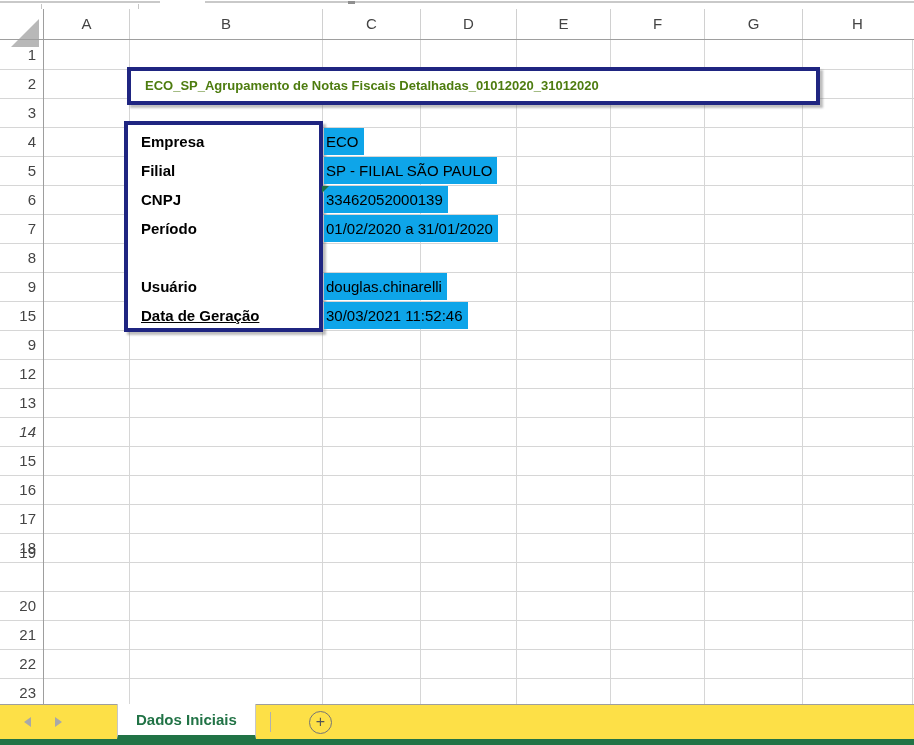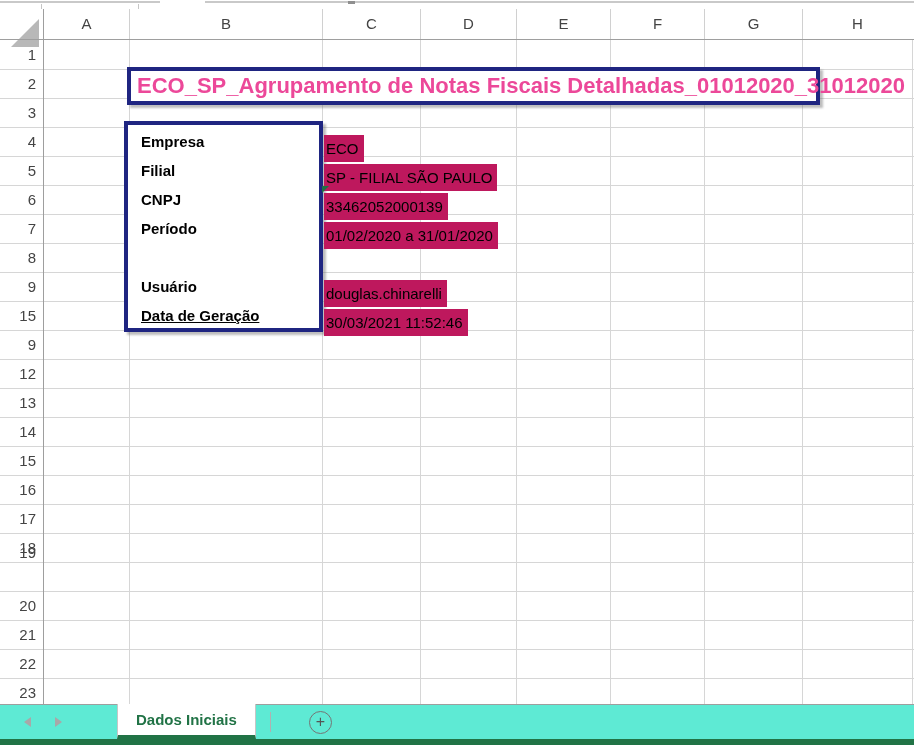--- a/index.html
+++ b/index.html
@@ -26,33 +26,33 @@
   .hline{position:absolute;left:0;width:914px;height:1px;background:#d6d6d6;}
 
   
   .corner{position:absolute;left:0;top:9px;width:43px;height:30px;}
   .corner svg{position:absolute;left:11px;top:10px;}
 
   
   .shape{position:absolute;background:#fff;border:4px solid #1f2581;box-sizing:border-box;
          box-shadow:3px 3px 2px rgba(110,110,110,.45);z-index:2;}
   #titleBox{left:127px;top:67px;width:693px;height:38px;}
-  #titleText{line-height:29px;font-weight:bold;font-size:22px;color:#ec4899;
-             padding-left:6px;white-space:nowrap;}
+  #titleText{line-height:29px;font-weight:bold;font-size:13px;color:#4d7c0f;
+             padding-left:14px;white-space:nowrap;}
   #labelBox{left:124px;top:121px;width:199px;height:211px;}
 
   .celllabel{position:absolute;left:141px;height:29px;line-height:29px;font-weight:bold;
              font-size:15px;color:#000;white-space:nowrap;z-index:3;}
   .cellval{position:absolute;left:324px;height:27px;line-height:27px;font-size:15px;color:#000;
-           white-space:nowrap;background:#be185d;padding:0 5px 0 2px;z-index:4;margin-top:7px;}
+           white-space:nowrap;background:#0ea5e9;padding:0 5px 0 2px;z-index:4;}
   .err-tri{position:absolute;left:322px;width:0;height:0;z-index:6;
            border-top:7px solid #1e7145;border-right:7px solid transparent;}
 
   
-  .tab-bar{position:absolute;left:0;top:704px;width:914px;height:35px;background:#5eead4;
+  .tab-bar{position:absolute;left:0;top:704px;width:914px;height:35px;background:#fde047;
            border-top:1px solid #9e9e9e;box-sizing:border-box;display:flex;align-items:stretch;z-index:7;}
   .nav-arrows{width:117px;display:flex;align-items:center;padding-left:24px;box-sizing:border-box;}
   .arr{display:inline-block;width:0;height:0;}
   .arr-left{border-top:5px solid transparent;border-bottom:5px solid transparent;
             border-right:7px solid #a8a8a8;margin-right:24px;}
   .arr-right{border-top:5px solid transparent;border-bottom:5px solid transparent;
              border-left:7px solid #a8a8a8;}
   .tab{display:flex;align-items:center;padding:0 18px;font-size:15px;color:#404040;}
   .tab.active{margin-top:-1px;background:#fff;border-left:1px solid #c6c6c6;border-right:1px solid #c6c6c6;
               border-bottom:4px solid #217346;color:#217346;font-weight:bold;}
@@ -98,21 +98,21 @@
       <div class="rowh" style="top: 127px;">4</div>
       <div class="rowh" style="top: 156px;">5</div>
       <div class="rowh" style="top: 185px;">6</div>
       <div class="rowh" style="top: 214px;">7</div>
       <div class="rowh" style="top: 243px;">8</div>
       <div class="rowh" style="top: 272px;">9</div>
       <div class="rowh" style="top: 301px;">15</div>
       <div class="rowh" style="top: 330px;">9</div>
       <div class="rowh" style="top: 359px;">12</div>
       <div class="rowh" style="top: 388px;">13</div>
-      <div class="rowh" style="top: 417px;">14</div>
+      <div class="rowh" style="top: 417px; font-style: italic;">14</div>
       <div class="rowh" style="top: 446px;">15</div>
       <div class="rowh" style="top: 475px;">16</div>
       <div class="rowh" style="top: 504px;">17</div>
       <div class="rowh" style="top: 533px;">18</div>
       <div class="rowh" style="top: 538px; padding-left: 6px;">19</div>
       <div class="rowh" style="top: 591px;">20</div>
       <div class="rowh" style="top: 620px;">21</div>
       <div class="rowh" style="top: 649px;">22</div>
       <div class="rowh" style="top: 678px;">23</div>
     </div>

